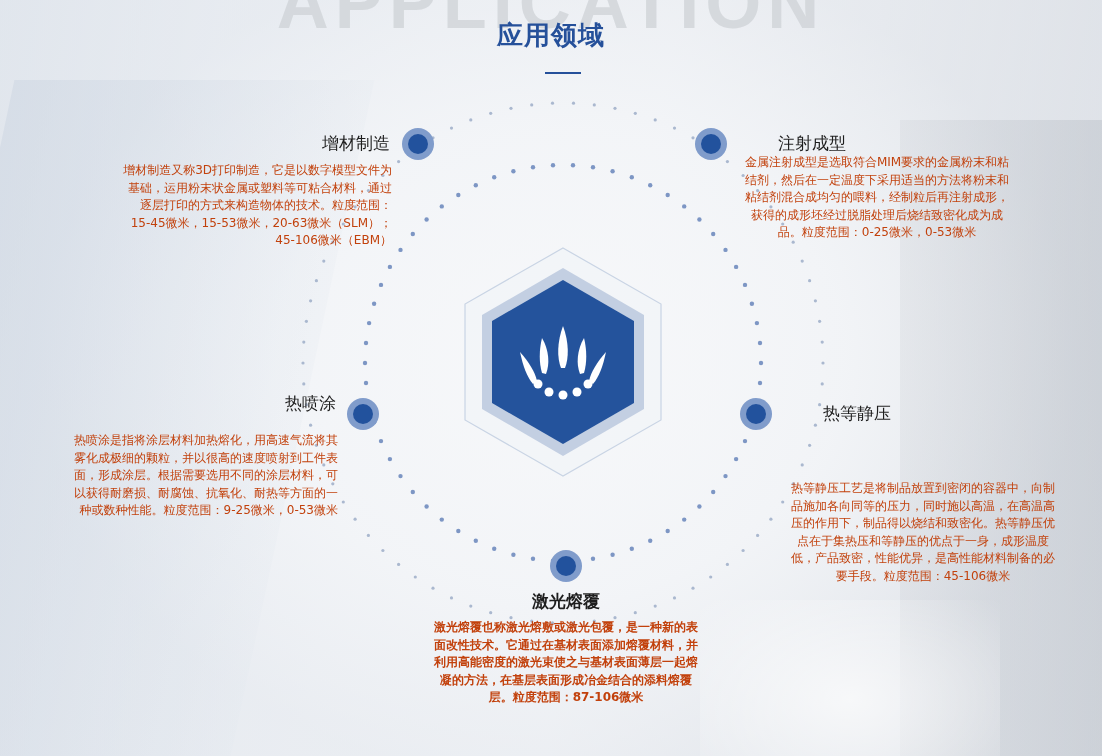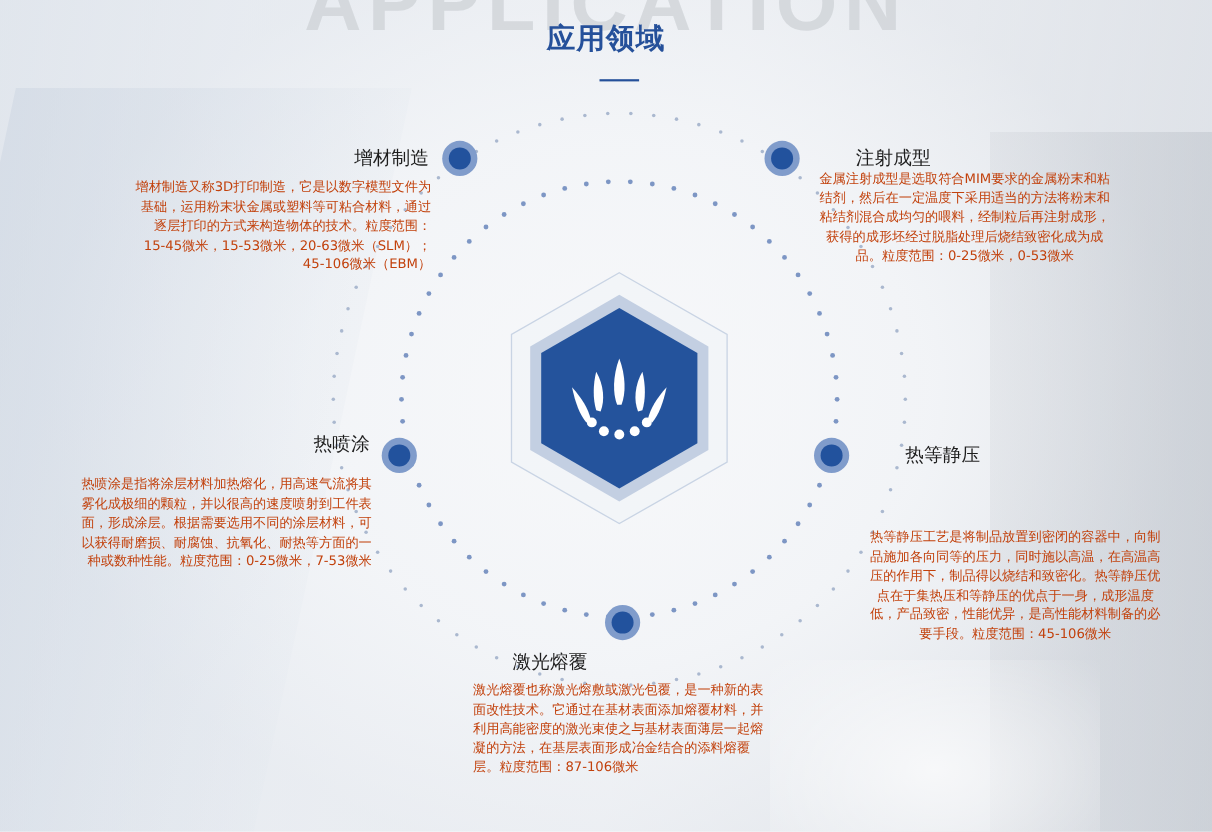--- a/index.html
+++ b/index.html
@@ -37,21 +37,21 @@
   }
   .marker::after {
     content: ""; position: absolute; left: 6px; top: 6px; width: 20px; height: 20px; border-radius: 50%;
     background: #22529d;
   }
 
   .item-title { position: absolute; font-size: 17px; color: #1e1e1e; white-space: nowrap; }
   .item-desc { position: absolute; font-size: 12px; line-height: 17.5px; color: #c2410c; }
   .right { text-align: right; }
   .left { text-align: center; }
-  .center { text-align: left; }
+  .center { text-align: center; font-weight: bold; }
 </style>
 </head>
 <body>
 
 <div class="bg-shape bg-a"></div>
 <div class="bg-shape bg-b"></div>
 <div class="bg-shape bg-c"></div>
 
 <div class="watermark">APPLICATION</div>
 <h1 class="title">应用领域</h1>
@@ -227,21 +227,21 @@
 <div class="marker" style="left:402px;top:128px;"></div>
 <div class="item-title right" style="left:250px;top:132px;width:140px;">增材制造</div>
 <div class="item-desc right" style="left:122px;top:162px;width:270px;">增材制造又称3D打印制造，它是以数字模型文件为基础，运用粉末状金属或塑料等可粘合材料，通过逐层打印的方式来构造物体的技术。粒度范围：15-45微米，15-53微米，20-63微米（SLM）；45-106微米（EBM）</div>
 
 <div class="marker" style="left:695px;top:128px;"></div>
 <div class="item-title left" style="left:742px;top:132px;width:140px;">注射成型</div>
 <div class="item-desc left" style="left:742px;top:154px;width:270px;">金属注射成型是选取符合MIM要求的金属粉末和粘结剂，然后在一定温度下采用适当的方法将粉末和粘结剂混合成均匀的喂料，经制粒后再注射成形，获得的成形坯经过脱脂处理后烧结致密化成为成品。粒度范围：0-25微米，0-53微米</div>
 
 <div class="marker" style="left:347px;top:398px;"></div>
 <div class="item-title right" style="left:196px;top:392px;width:140px;">热喷涂</div>
-<div class="item-desc right" style="left:66px;top:432px;width:272px;">热喷涂是指将涂层材料加热熔化，用高速气流将其雾化成极细的颗粒，并以很高的速度喷射到工件表面，形成涂层。根据需要选用不同的涂层材料，可以获得耐磨损、耐腐蚀、抗氧化、耐热等方面的一种或数种性能。粒度范围：0-25微米，7-53微米</div>
+<div class="item-desc right" style="left:66px;top:432px;width:272px;">热喷涂是指将涂层材料加热熔化，用高速气流将其雾化成极细的颗粒，并以很高的速度喷射到工件表面，形成涂层。根据需要选用不同的涂层材料，可以获得耐磨损、耐腐蚀、抗氧化、耐热等方面的一种或数种性能。粒度范围：9-25微米，0-53微米</div>
 
 <div class="marker" style="left:740px;top:398px;"></div>
 <div class="item-title left" style="left:787px;top:402px;width:140px;">热等静压</div>
 <div class="item-desc left" style="left:787px;top:432px;width:272px;margin-top:48px;">热等静压工艺是将制品放置到密闭的容器中，向制品施加各向同等的压力，同时施以高温，在高温高压的作用下，制品得以烧结和致密化。热等静压优点在于集热压和等静压的优点于一身，成形温度低，产品致密，性能优异，是高性能材料制备的必要手段。粒度范围：45-106微米</div>
 
 <div class="marker" style="left:550px;top:550px;"></div>
 <div class="item-title center" style="left:466px;top:590px;width:200px;">激光熔覆</div>
 <div class="item-desc center" style="left:430px;top:619px;width:272px;">激光熔覆也称激光熔敷或激光包覆，是一种新的表面改性技术。它通过在基材表面添加熔覆材料，并利用高能密度的激光束使之与基材表面薄层一起熔凝的方法，在基层表面形成冶金结合的添料熔覆层。粒度范围：87-106微米</div>
 
 </body></html>

